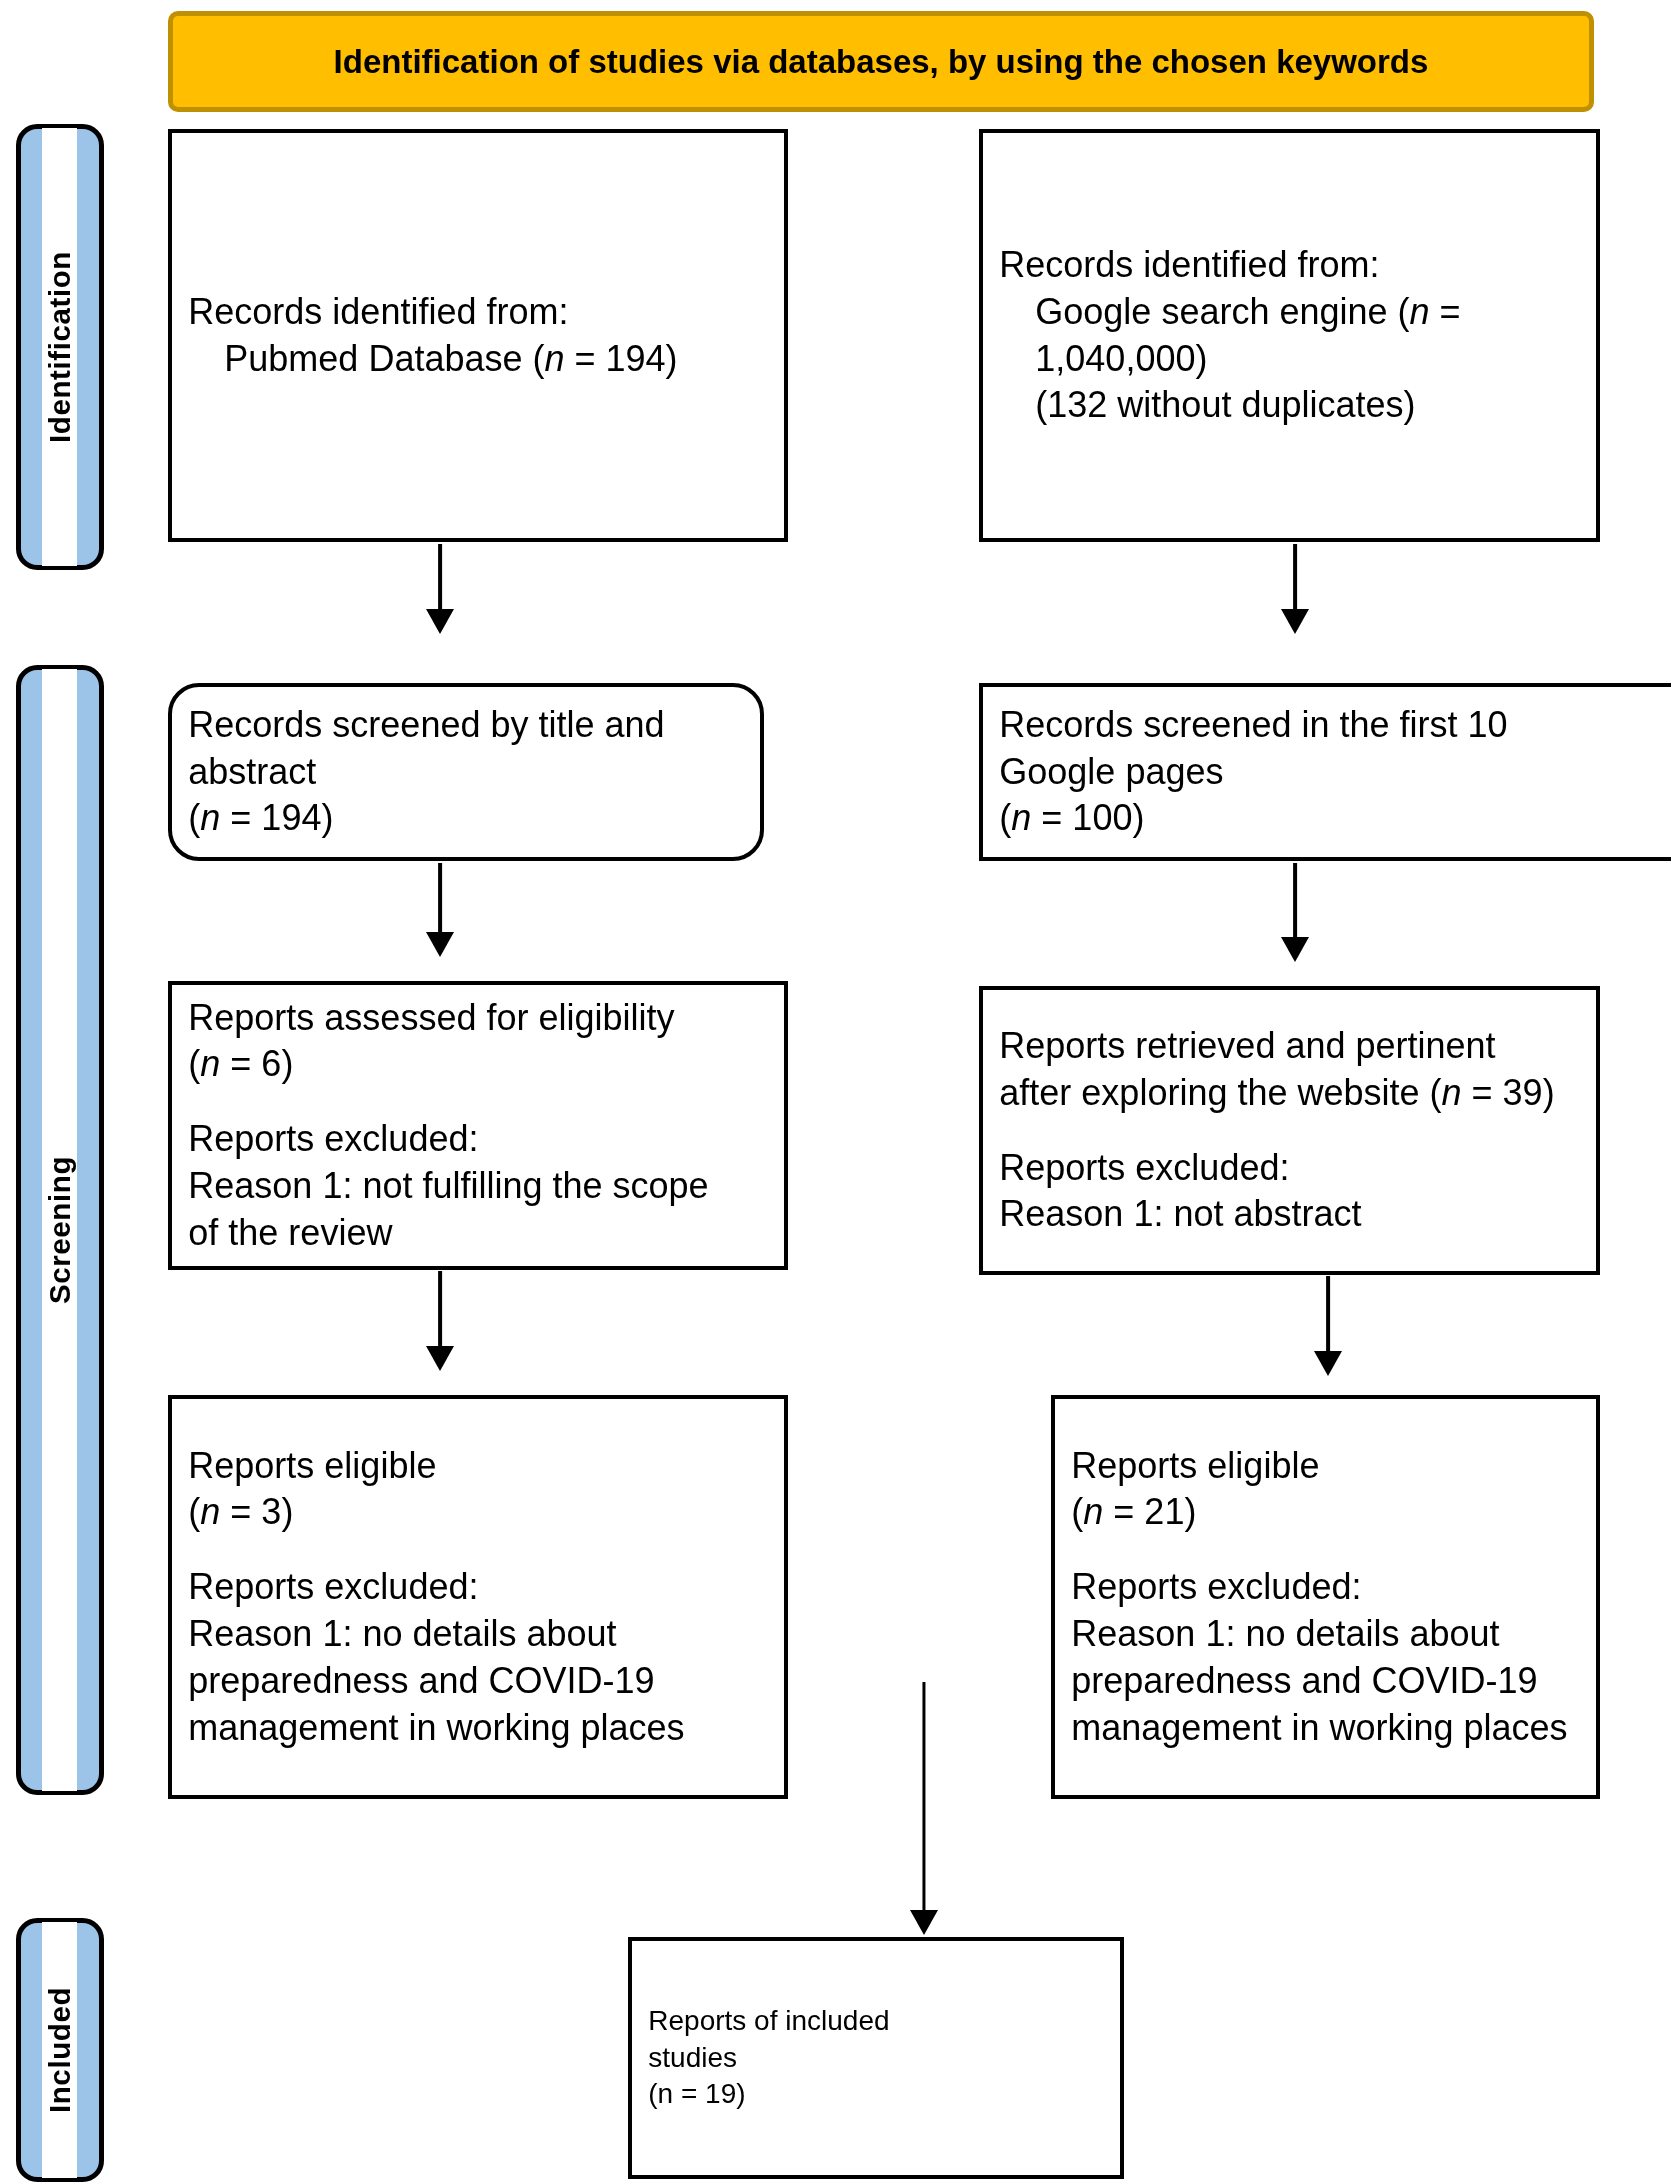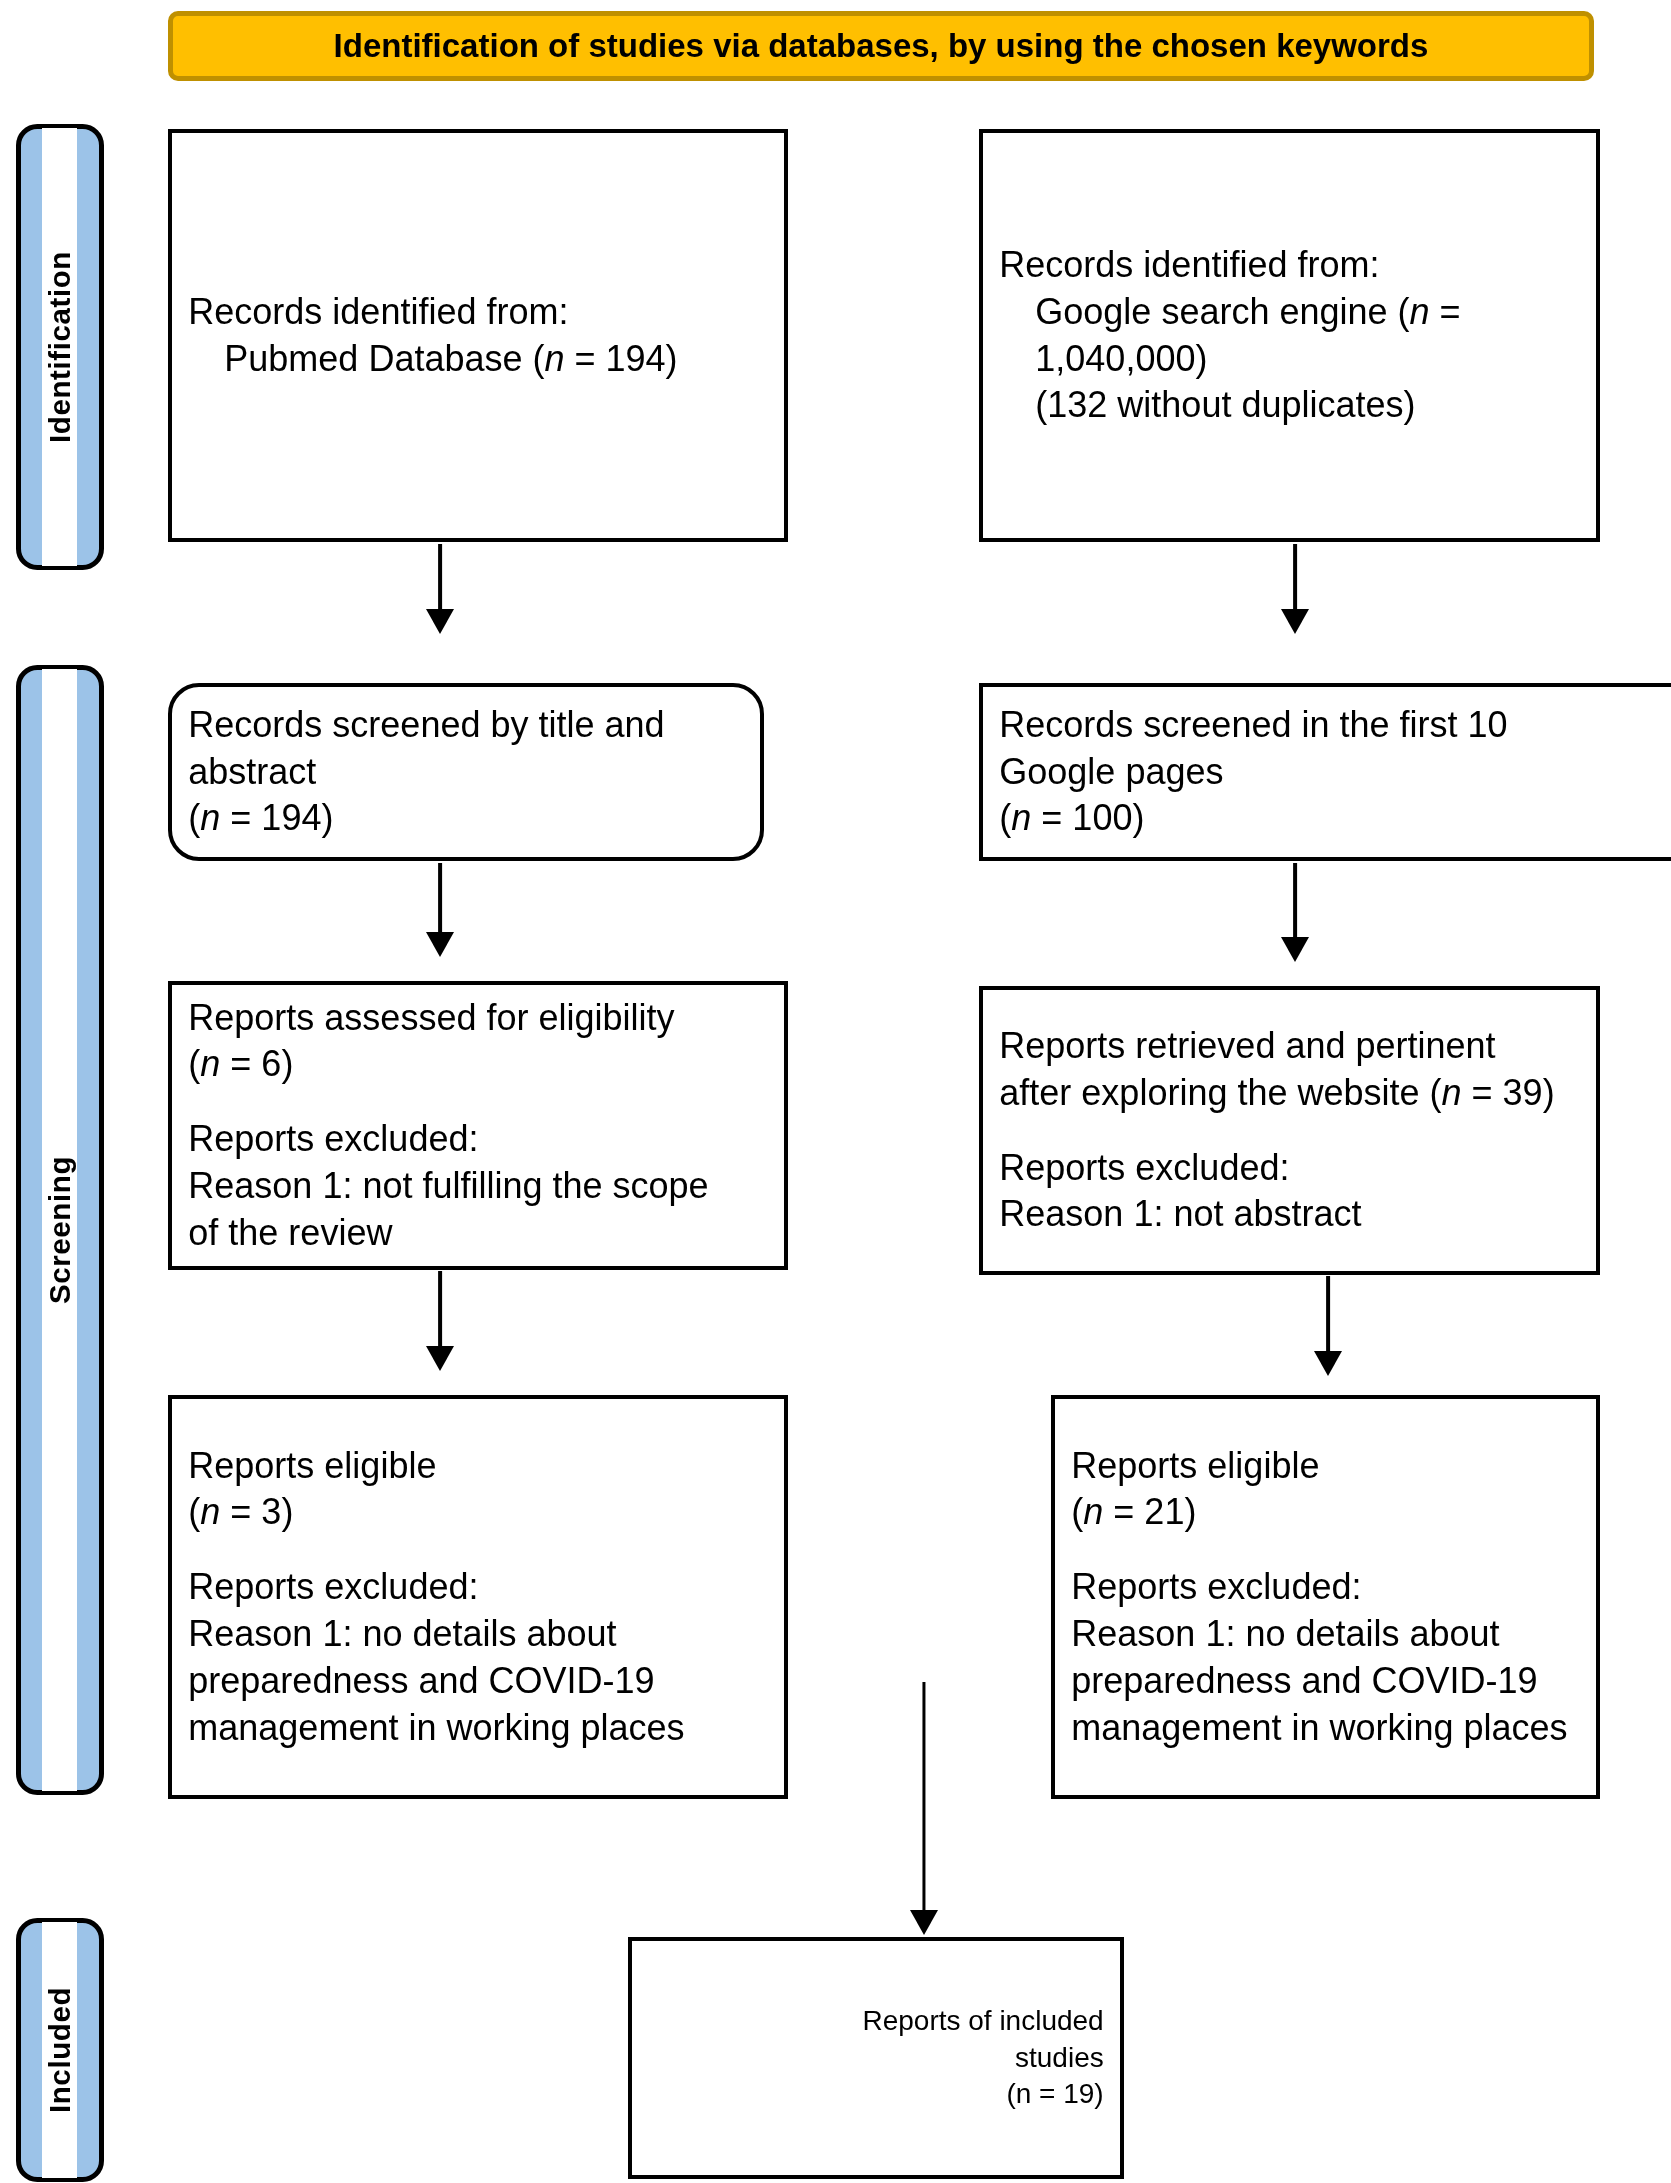--- a/index.html
+++ b/index.html
@@ -1,21 +1,21 @@
 <!DOCTYPE html>
 <html style="font-size:10px"><head>
 <meta charset="utf-8">
 <style>
   html,body{margin:0;padding:0;background:#ffffff;}
   body{width:1672px;height:2183px;position:relative;overflow:hidden;
        font-family:"Liberation Sans","DejaVu Sans",sans-serif;color:#000;}
 
   
   .banner{
-    position:absolute;left:168px;top:11.3px;width:1426px;height:70px;
+    position:absolute;left:168px;top:11.3px;width:1426px;height:101px;
     background:#FFBF00;border:5.6px solid #BF9000;border-radius:10px;
     box-sizing:border-box;display:flex;align-items:center;justify-content:center;
   }
   .banner-text{
     font-size:33px;font-weight:bold;color:#000;letter-spacing:0px;white-space:nowrap;
   }
 
   
   .stagebar{
     position:absolute;left:15.7px;width:88px;
@@ -49,21 +49,21 @@
   
   #box-pubmed      {left:168px; top:129px;  width:620px;  height:413px;}
   #box-google      {left:979px;top:129px;  width:621px;  height:413px;}
   #box-screen-l    {left:168px; top:683px; width:596px;  height:178px;border-radius:31px;}
   #box-screen-r    {left:979px;top:683px; width:736px;  height:178px;}
   #box-elig-l      {left:168px; top:981px; width:620px;  height:289px;}
   #box-elig-r      {left:979px;top:986px; width:621px;  height:289px;}
   #box-final-l     {left:168px; top:1395px; width:620px;  height:404px;}
   #box-final-r     {left:1051px;top:1395px; width:549px;  height:404px;}
   #box-included    {left:628px;top:1937px; width:496px;  height:242px;}
-  #box-included .body{text-align:right;font-size:28px;}
+  #box-included .body{text-align:left;font-size:28px;}
 
   
   .arrow{position:absolute;}
   .arrow .shaft{position:absolute;left:50%;top:0;transform:translateX(-50%);
                 width:3.8px;background:#000;}
   .arrow .head{position:absolute;left:50%;transform:translateX(-50%);
                width:0;height:0;border-left:14.4px solid transparent;
                border-right:14.4px solid transparent;border-top:25px solid #000;}
 
   #arr1{left:421px; top:544px; width:38px; height:90px;}

